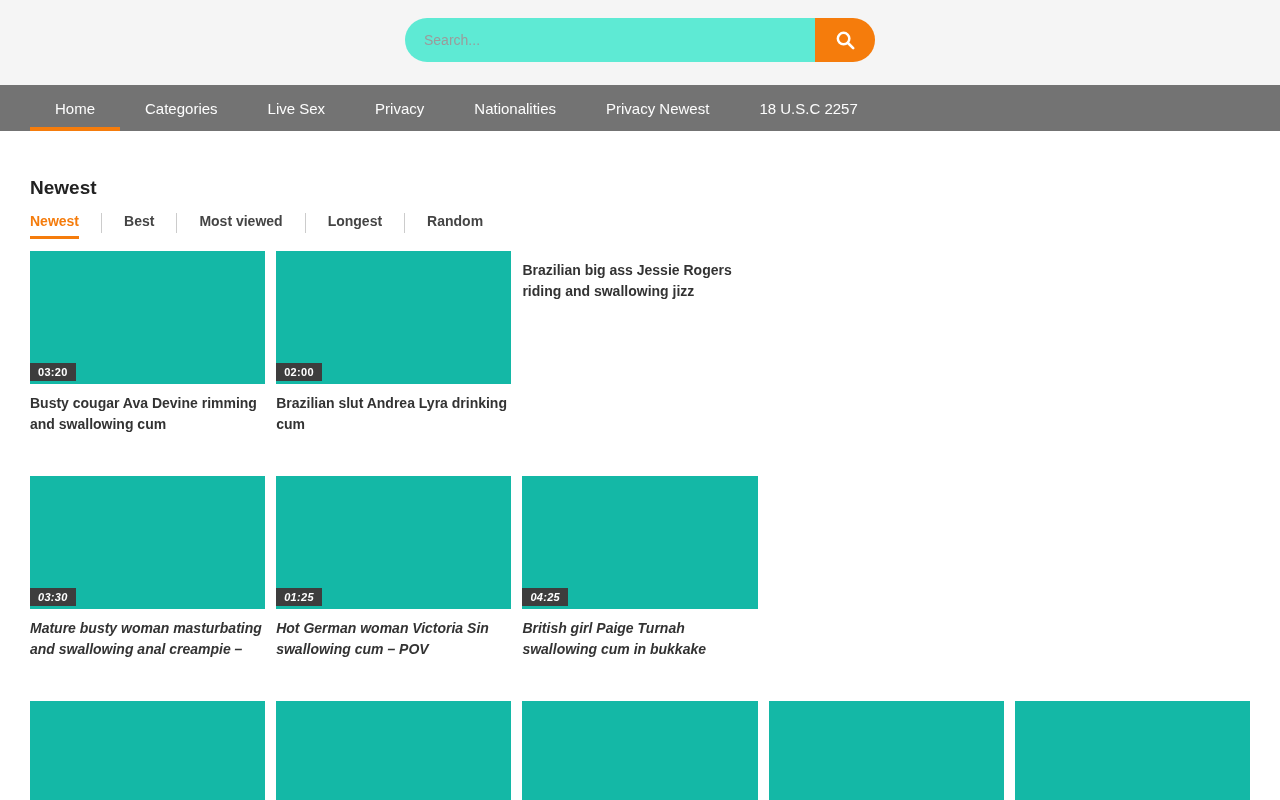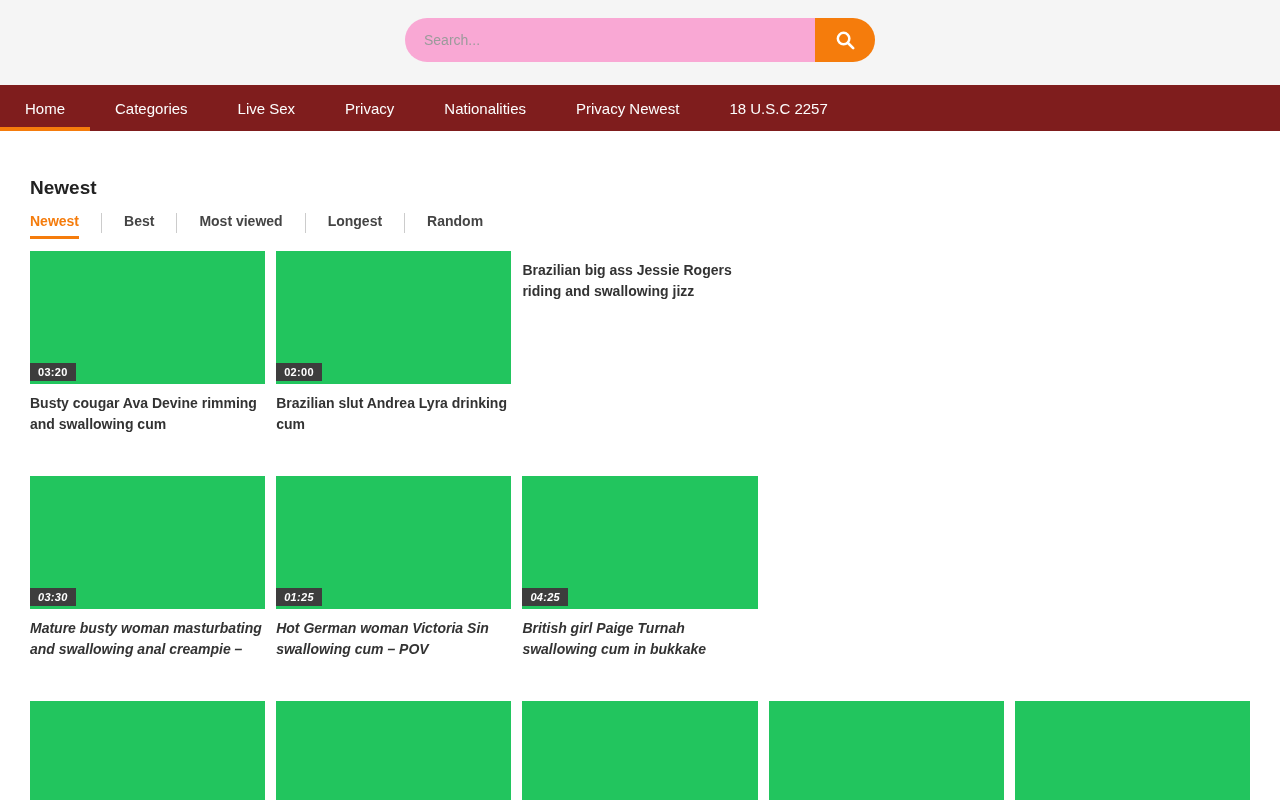--- a/index.html
+++ b/index.html
@@ -2,52 +2,52 @@
 <html><head>
 <meta charset="utf-8">
 <style>
   * { margin:0; padding:0; box-sizing:border-box; }
   html,body { width:1280px; height:800px; overflow:hidden; background:#fff;
               font-family:"Liberation Sans", sans-serif; }
 
   
   .topbar { height:85px; background:#f5f5f5; display:flex; justify-content:center; }
   .searchbox { margin-top:18px; height:44px; width:470px; display:flex; }
-  .searchbox input { flex:1; min-width:0; border:none; outline:none; background:#f9a8d4;
+  .searchbox input { flex:1; min-width:0; border:none; outline:none; background:#5eead4;
                      border-radius:22px 0 0 22px; padding:0 14px 0 19px;
                      font-size:14px; color:#555; font-family:"Liberation Sans", sans-serif; }
   .searchbox input::placeholder { color:#9b9b9b; }
   .searchbox button { width:60px; border:none; cursor:pointer; background:#f57c0c;
                       border-radius:0 22px 22px 0; display:flex; align-items:center;
                       justify-content:center; }
 
   
-  nav.mainnav { height:46px; background:#7f1d1d; display:flex; align-items:stretch;
-                }
+  nav.mainnav { height:46px; background:#737373; display:flex; align-items:stretch;
+                padding-left:30px; }
   nav.mainnav a { position:relative; display:flex; align-items:center; padding:0 25px;
                   color:#fdfdfd; font-size:15px; text-decoration:none; cursor:pointer; }
   nav.mainnav a.active::after { content:""; position:absolute; left:0; right:0; bottom:0;
                   height:4px; background:#f57c0c; }
 
   main { padding:0 30px; }
   .page-title { margin-top:46px; font-size:19px; font-weight:bold; color:#222; }
 
   
   .tabs { margin-top:14px; display:flex; align-items:flex-start; }
   .tab { font-size:14px; font-weight:bold; color:#444; padding-bottom:7px;
          border-bottom:3px solid transparent; cursor:pointer; }
   .tab.active { color:#f57c0c; border-bottom-color:#f57c0c; }
   .tab-divider { width:1px; height:20px; background:#ccc; margin:0 22px; }
 
   
   .video-rows { margin-top:12px; }
   .video-row { display:grid; grid-template-columns:repeat(5,1fr); gap:11px; }
   .video-row + .video-row { margin-top:41px;font-style:italic; }
   .video-card { display:block; }
-  .thumb { position:relative; display:block; height:133px; background:#22c55e; cursor:pointer;text-align:center; }
+  .thumb { position:relative; display:block; height:133px; background:#14b8a6; cursor:pointer;text-align:center; }
   .duration { position:absolute; left:0; bottom:3px; background:#3d3d3d; color:#fff;
               font-size:11px; font-weight:bold; padding:3px 8px; letter-spacing:.3px; }
   .video-title { display:block; margin-top:9px; font-size:14px; font-weight:bold;
                  color:#333; line-height:21px; text-decoration:none; cursor:pointer; }
 </style>
 </head>
 <body>
 
 <header class="topbar">
   <form class="searchbox">

